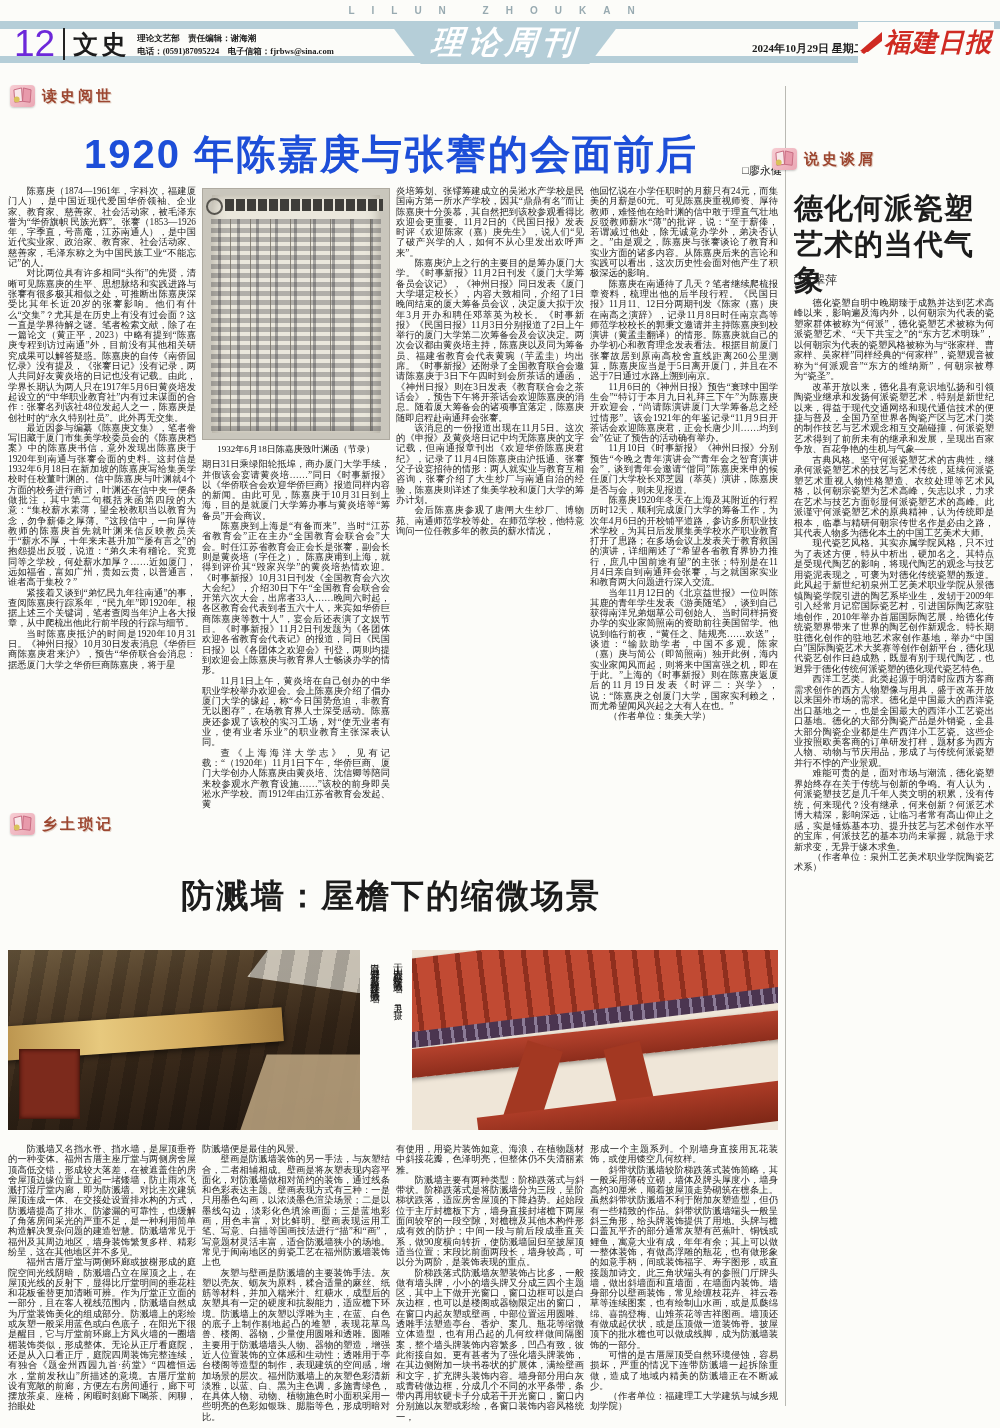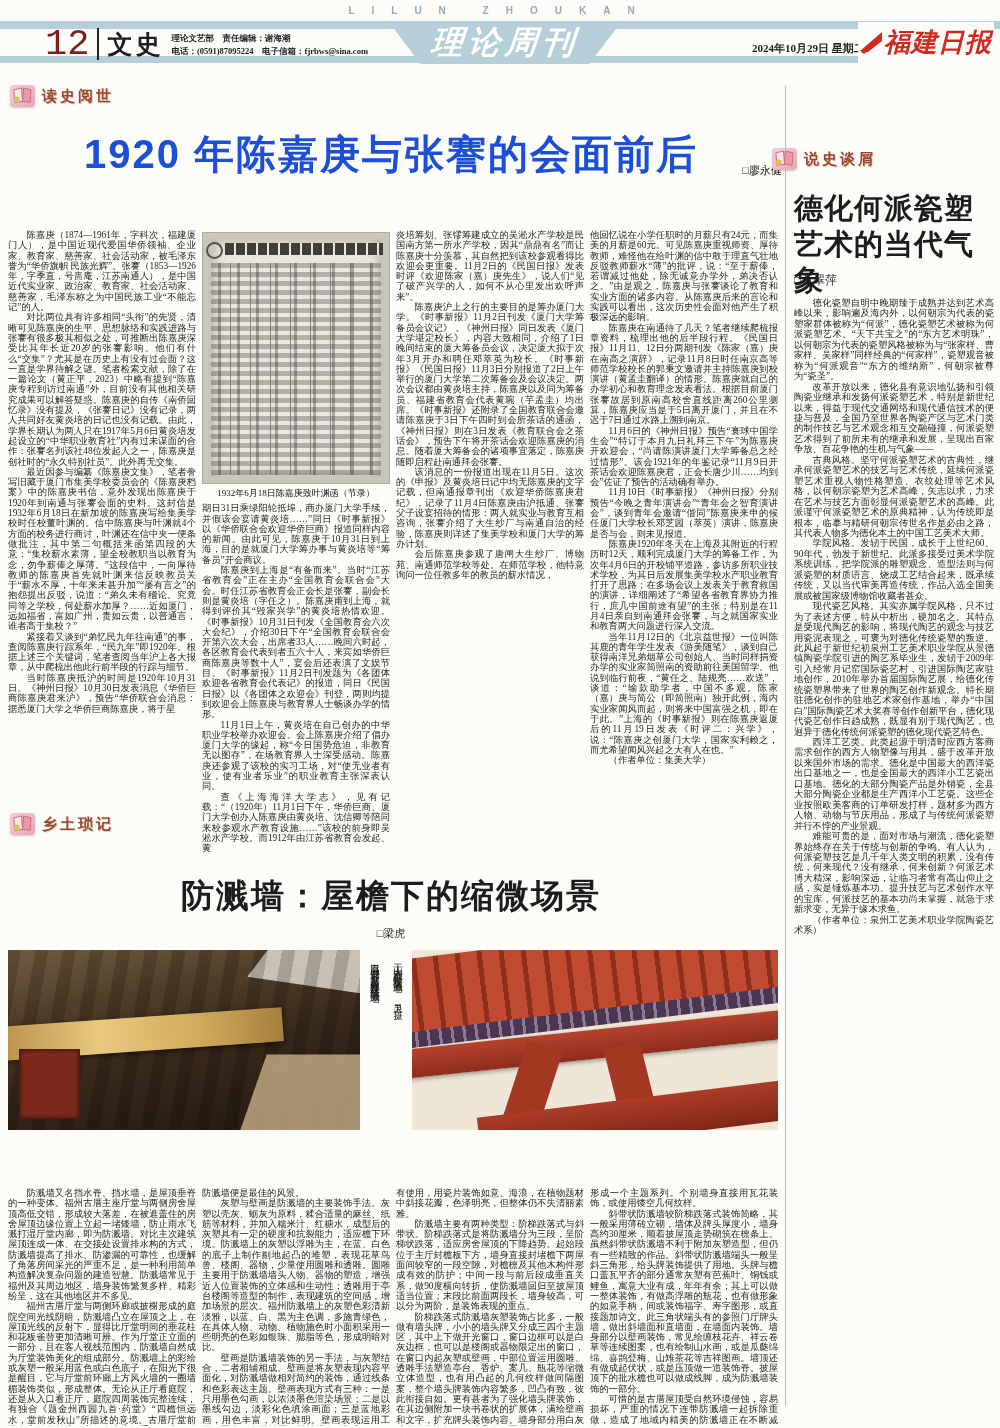--- a/index.html
+++ b/index.html
@@ -12,21 +12,21 @@
            letter-spacing:17px;color:#98aab1;}
   .band{position:absolute;left:0;background:#b5ced8;}
   .band-a{top:21px;width:1000px;height:8px;}
   .band-b{top:56px;width:858px;height:7px;}
   .masthead{position:absolute;left:388px;top:21px;width:234px;height:43px;background:#b5ced8;
             clip-path:polygon(0 0,100% 0,86% 100%,14% 100%);
             display:flex;align-items:center;justify-content:center;z-index:2;}
   .masthead span{color:#ffffff;font-size:32px;font-weight:bold;font-style:italic;
                  letter-spacing:5px;transform:skewX(-5deg);}
   .pageno-block{position:absolute;left:14px;top:27px;display:flex;align-items:center;}
-  .page-no{font-size:37px;line-height:34px;color:#7f1d1d;font-family:Liberation Mono, monospace;margin-left:31px;}
+  .page-no{font-size:37px;line-height:34px;color:#6d28d9;font-family:Liberation Sans, sans-serif;}
   .pageno-divider{width:2px;height:32px;background:#222;margin:0 8px;}
   .page-section{font-size:25px;font-weight:bold;letter-spacing:3px;
                 font-family:"Liberation Sans",sans-serif;}
   .dept-block{margin-left:8px;font-size:8.5px;line-height:13px;font-weight:bold;padding-top:2px;}
   .date-line{position:absolute;left:752px;top:41px;font-size:11px;font-weight:bold;}
   .brand{position:absolute;left:858px;top:22px;width:136px;height:40px;background:#fcfcf9;
          display:flex;align-items:center;z-index:3;}
   .brand-name{font-size:26px;font-weight:bold;font-style:italic;color:#cf2a22;letter-spacing:1px;}
 
   
@@ -36,21 +36,21 @@
   .tag-icon{width:25px;height:22px;border-radius:4px;
             background:linear-gradient(135deg,#f7cdd3,#eaa7b4);position:relative;box-shadow:0 1px 2px rgba(0,0,0,.2);}
 
   
   .main-title{position:absolute;left:0;top:100px;width:782px;text-align:center;
               font-family:"Liberation Sans",sans-serif;font-size:40px;font-weight:900;
               letter-spacing:2px;color:#1d4ed8;}
   .main-byline{position:absolute;left:0;top:163px;width:782px;text-align:right;font-size:11px;}
   .cols{display:flex;gap:6px;overflow:hidden;}
   .main-cols{position:absolute;left:8px;top:186px;width:770px;height:670px;}
-  .col{width:188px;flex:0 0 188px;font-size:9.3px;line-height:10.3px;overflow:hidden;margin-top:44px;}
+  .col{width:188px;flex:0 0 188px;font-size:9.3px;line-height:10.3px;overflow:hidden;}
   .para{margin:0;text-indent:2em;text-align:justify;}
   .noindent{text-indent:0;}
 
   
   .letter-fig{margin:2px 0 5px;width:188px;}
   .letter-img{position:relative;width:186px;height:250px;background:#c9c6bc;border:1px solid #aeaaa0;overflow:hidden;}
   .letter-paper{position:absolute;top:6px;left:9px;right:9px;bottom:6px;background:#eae7dc;
                 box-shadow:inset 0 0 14px rgba(90,85,70,.45);}
   .letter-seal{position:absolute;top:9px;left:3px;width:13px;height:13px;border:2px solid #55534d;border-radius:50%;}
   .letter-head{position:absolute;top:10px;left:22px;right:6px;height:12px;
@@ -212,40 +212,38 @@
 
   <h2 class="sb-title" style="margin:0;">
     <span>德化何派瓷塑</span><br>
     <span>艺术的当代气象</span>
   </h2>
   <div class="sb-byline">□黄翠萍</div>
   <div class="sb-body">
       <p class="para">德化瓷塑自明中晚期臻于成熟并达到艺术高峰以来，影响遍及海内外，以何朝宗为代表的瓷塑家群体被称为“何派”，德化瓷塑艺术被称为何派瓷塑艺术、“天下共宝之”的“东方艺术明珠”，以何朝宗为代表的瓷塑风格被称为与“张家样、曹家样、吴家样”同样经典的“何家样”，瓷塑观音被称为“何派观音”“东方的维纳斯”，何朝宗被尊为“瓷圣”。</p>
       <p class="para">改革开放以来，德化县有意识地弘扬和引领陶瓷业继承和发扬何派瓷塑艺术，特别是新世纪以来，得益于现代交通网络和现代通信技术的便捷与普及，全国乃至世界各陶瓷产区与艺术门类的制作技艺与艺术观念相互交融碰撞，何派瓷塑艺术得到了前所未有的继承和发展，呈现出百家争放、百花争艳的生机与气象——</p>
       <p class="para">古典风格。坚守何派瓷塑艺术的古典性，继承何派瓷塑艺术的技艺与艺术传统，延续何派瓷塑艺术重视人物性格塑造、衣纹处理等艺术风格，以何朝宗瓷塑为艺术高峰，矢志以求，力求在艺术与技艺方面彰显何派瓷塑艺术的高峰。此派谨守何派瓷塑艺术的原典精神，认为传统即是根本，临摹与精研何朝宗传世名作是必由之路，其代表人物多为德化本土的中国工艺美术大师。</p>
-      <p class="para">学院风格。发轫于民国，成长于上世纪60、90年代，勃发于新世纪。此派多接受过美术学院系统训练，把学院派的雕塑观念、造型法则与何派瓷塑的材质语言、烧成工艺结合起来，既承续传统，又以当代审美再造传统，作品入选全国美展或被国家级博物馆收藏者甚众。</p>
       <p class="para">现代瓷艺风格。其实亦属学院风格，只不过为了表述方便，特从中析出，硬加名之。其特点是受现代陶艺的影响，将现代陶艺的观念与技艺用瓷泥表现之，可褒为对德化传统瓷塑的叛逆。此风起于新世纪初泉州工艺美术职业学院从景德镇陶瓷学院引进的陶艺系毕业生，发轫于2009年引入经常月记窑国际瓷艺村，引进国际陶艺家驻地创作，2010年举办首届国际陶艺展，给德化传统瓷塑界带来了世界的陶艺创作新观念。特长期驻德化创作的驻地艺术家创作基地，举办“中国白”国际陶瓷艺术大奖赛等创作创新平台，德化现代瓷艺创作日趋成熟，既显有别于现代陶艺，也迥异于德化传统何派瓷塑的德化现代瓷艺特色。</p>
       <p class="para">西洋工艺类。此类起源于明清时应西方客商需求创作的西方人物塑像与用具，盛于改革开放以来国外市场的需求。德化是中国最大的西洋瓷出口基地之一，也是全国最大的西洋小工艺瓷出口基地。德化的大部分陶瓷产品是外销瓷，全县大部分陶瓷企业都是生产西洋小工艺瓷。这些企业按照欧美客商的订单研发打样，题材多为西方人物、动物与节庆用品，形成了与传统何派瓷塑并行不悖的产业景观。</p>
       <p class="para">难能可贵的是，面对市场与潮流，德化瓷塑界始终存在关于传统与创新的争鸣。有人认为，何派瓷塑技艺是几千年人类文明的积累，没有传统，何来现代？没有继承，何来创新？何派艺术博大精深，影响深远，让临习者常有高山仰止之感，实是锤炼基本功、提升技艺与艺术创作水平的宝库，何派技艺的基本功尚未掌握，就急于求新求变，无异于缘木求鱼。</p>
       <p class="para">（作者单位：泉州工艺美术职业学院陶瓷艺术系）</p>
     </div>
 
   <div class="tag-row" style="left:10px;top:813px;">
     <span class="tag-icon">
       <svg class="book-svg" viewBox="0 0 22 18">
         <path d="M2 3 L10 1 L11 15 L3 16 Z" fill="#f8e8ea" stroke="#c66a80" stroke-width="1"></path>
         <path d="M20 3 L12 1 L11 15 L19 16 Z" fill="#e89aab" stroke="#c66a80" stroke-width="1"></path>
         <circle cx="5" cy="13" r="3" fill="#d9c25a"></circle>
       </svg>
     </span>
     <span class="tag-label">乡土琐记</span>
   </div>
 
   <h2 class="bt-title" style="margin:0;">防溅墙：屋檐下的缩微场景</h2>
-  <div class="bt-byline">□梁虎</div>
 
   <div class="photos">
     <div class="photo photo-left">
       <div class="pl-sky"></div>
       <div class="pl-beams"></div>
       <div class="pl-gold"></div>
       <div class="pl-plaque"></div>
       <div class="pl-wall"></div>
     </div>
     <div class="caps">
@@ -265,22 +263,22 @@
     </div>
   </div>
 
   <div class="cols bt-cols">
     <div class="col">
         <p class="para">防溅墙又名挡水脊、挡水墙，是屋顶垂脊的一种变体。福州古厝主座厅堂与两侧房舍屋顶高低交错，形成较大落差，在被遮盖住的房舍屋顶边缘位置上立起一堵矮墙，防止雨水飞溅打湿厅堂内廊，即为防溅墙。对比主次建筑屋顶连成一体、在交接处设置排水构的方式，防溅墙提高了排水、防渗漏的可靠性，也缓解了角落房间采光的严重不足，是一种利用简单构造解决复杂问题的建造智慧。防溅墙常见于福州及其周边地区，墙身装饰繁复多样、精彩纷呈，这在其他地区并不多见。</p>
         <p class="para">福州古厝厅堂与两侧环廊或披榭形成的庭院空间光线阴暗，防溅墙凸立在屋顶之上，在屋顶光线的反射下，显得比厅堂明间的垂花柱和花板雀替更加清晰可辨。作为厅堂正立面的一部分，且在客人视线范围内，防溅墙自然成为厅堂装饰美化的组成部分。防溅墙上的彩绘或灰塑一般采用蓝色或白色底子，在阳光下很是醒目，它与厅堂前环廊上方风火墙的一圈墙楣装饰类似，形成整体。无论从正厅看庭院，还是从入口看正厅，庭院四周装饰完整连续，有独合《题金州西园九首·药堂》“四檐恒远水，堂前发秋山”所描述的意境。古厝厅堂前设有宽敞的前廊，方便左右房间通行，廊下可摆放茶桌、座椅，闲暇时刻廊下喝茶、闲聊，抬眼处</p>
       </div>
     <div class="col">
         <p class="para noindent">防溅墙便是最佳的风景。</p>
+        <p class="para">壁画是防溅墙装饰的另一手法，与灰塑结合，二者相辅相成。壁画是将灰塑表现内容平面化，对防溅墙做相对简约的装饰，通过线条和色彩表达主题。壁画表现方式有三种：一是只用墨色勾画，以浓淡墨色渲染场景；二是以墨线勾边，淡彩化色填涂画面；三是蓝地彩画，用色丰富，对比鲜明。壁画表现运用工笔、写意、白描等国画技法进行“描”和“画”，写意题材灵活丰富，适合防溅墙狭小的场地。常见于闽南地区的剪瓷工艺在福州防溅墙装饰上也</p>
         <p class="para">灰塑与壁画是防溅墙的主要装饰手法。灰塑以壳灰、蛎灰为原料，糅合适量的麻丝、纸筋等材料，并加入糯米汁、红糖水，成型后的灰塑具有一定的硬度和抗裂能力，适应檐下环境。防溅墙上的灰塑以浮雕为主，在蓝、白色的底子上制作剔地起凸的堆塑，表现花草鸟兽、楼阁、器物，少量使用圆雕和透雕。圆雕主要用于防溅墙墙头人物、器物的塑造，增强近人位置装饰的立体感和生动性；透雕用于亭台楼阁等造型的制作，表现建筑的空间感，增加场景的层次。福州防溅墙上的灰塑色彩清新淡雅，以蓝、白、黑为主色调，多施青绿色，在具体人物、动物、植物施色时小面积采用一些明亮的色彩如银珠、腮脂等色，形成明暗对比。</p>
-        <p class="para">壁画是防溅墙装饰的另一手法，与灰塑结合，二者相辅相成。壁画是将灰塑表现内容平面化，对防溅墙做相对简约的装饰，通过线条和色彩表达主题。壁画表现方式有三种：一是只用墨色勾画，以浓淡墨色渲染场景；二是以墨线勾边，淡彩化色填涂画面；三是蓝地彩画，用色丰富，对比鲜明。壁画表现运用工笔、写意、白描等国画技法进行“描”和“画”，写意题材灵活丰富，适合防溅墙狭小的场地。常见于闽南地区的剪瓷工艺在福州防溅墙装饰上也</p>
       </div>
     <div class="col">
         <p class="para noindent">有使用，用瓷片装饰如意、海浪，在植物题材中斜接花瓣，色泽明亮，但整体仍不失清丽素雅。</p>
         <p class="para">防溅墙主要有两种类型：阶梯跌落式与斜带状。阶梯跌落式是将防溅墙分为三段，呈阶梯状跌落，适应房舍屋顶的下降趋势。起始段位于主厅封檐板下方，墙身直接封堵檐下两屋面间较窄的一段空隙，对檐檩及其他木构件形成有效的防护；中间一段与前后段成垂直关系，做90度横向转折，使防溅墙回归至披屋顶适当位置；末段比前面两段长，墙身较高，可以分为两阶，是装饰表现的重点。</p>
         <p class="para">阶梯跌落式防溅墙灰塑装饰占比多，一般做有墙头牌，小小的墙头牌又分成三四个主题区，其中上下做开光窗口，窗口边框可以是白灰边框，也可以是楼阁或器物限定出的窗口，在窗口内起灰塑或壁画，中部位置运用圆雕、透雕手法塑造亭台、香炉、案几、瓶花等缩微立体造型，也有用凸起的几何纹样做间隔图案，整个墙头牌装饰内容繁多，凹凸有致，彼此衔接自如。更有甚者为了强化墙头牌装饰，在其边侧附加一块书卷状的扩展体，满绘壁画和文字，扩充牌头装饰内容。墙身部分用白灰或青砖做边框，分成几个不同的水平条带，条带内再用软硬卡子分成若干开光窗口，窗口内分别施以灰塑或彩绘，各窗口装饰内容风格统一，</p>
       </div>
     <div class="col">
         <p class="para noindent">形成一个主题系列。个别墙身直接用瓦花装饰，或使用镂空几何纹样。</p>
         <p class="para">斜带状防溅墙较阶梯跌落式装饰简略，其一般采用薄砖立砌，墙体及牌头厚度小，墙身高约30厘米，顺着披屋顶走势砌筑在檩条上。虽然斜带状防溅墙不利于附加灰塑造型，但仍有一些精致的作品。斜带状防溅墙端头一般呈斜三角形，给头牌装饰提供了用地。头牌与檐口盖瓦平齐的部分通常灰塑有芭蕉叶、铜钱或鲤鱼，寓意大业有成，年年有余；其上可以做一整体装饰，有做高浮雕的瓶花，也有做形象的如意手柄，间或装饰福字、寿字图形，或直接题加诗文。此三角状端头有的参照门厅牌头墙，做出斜墙面和直墙面，在墙面内装饰。墙身部分以壁画装饰，常见绘缠枝花卉、祥云卷草等连续图案，也有绘制山水画，或是瓜瓞绵绵、喜鹊登梅、山雉茶花等吉祥图画。墙顶还有做成起伏状，或是压顶做一道装饰脊。披屋顶下的批水檐也可以做成线脚，成为防溅墙装饰的一部分。</p>
         <p class="para">可惜的是古厝屋顶受自然环境侵蚀，容易损坏，严重的情况下连带防溅墙一起拆除重做，造成了地域内精美的防溅墙正在不断减少。</p>

